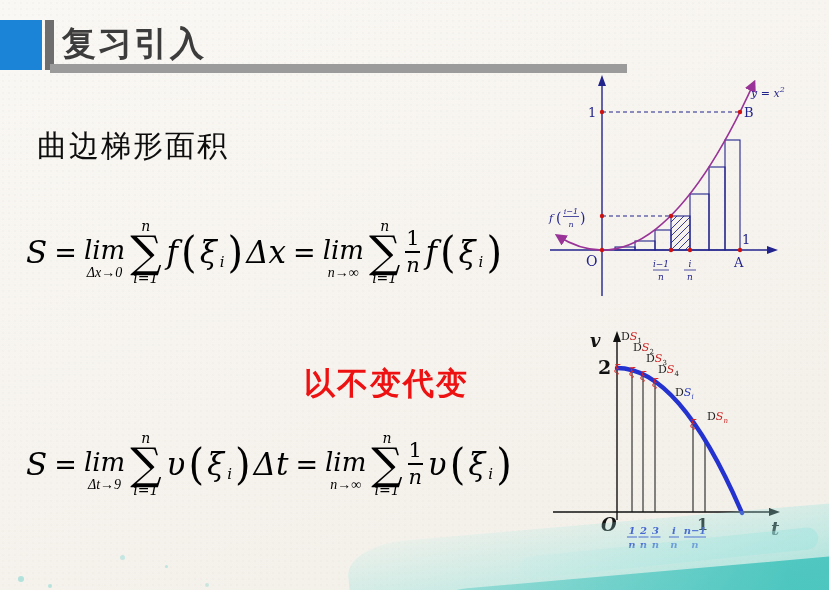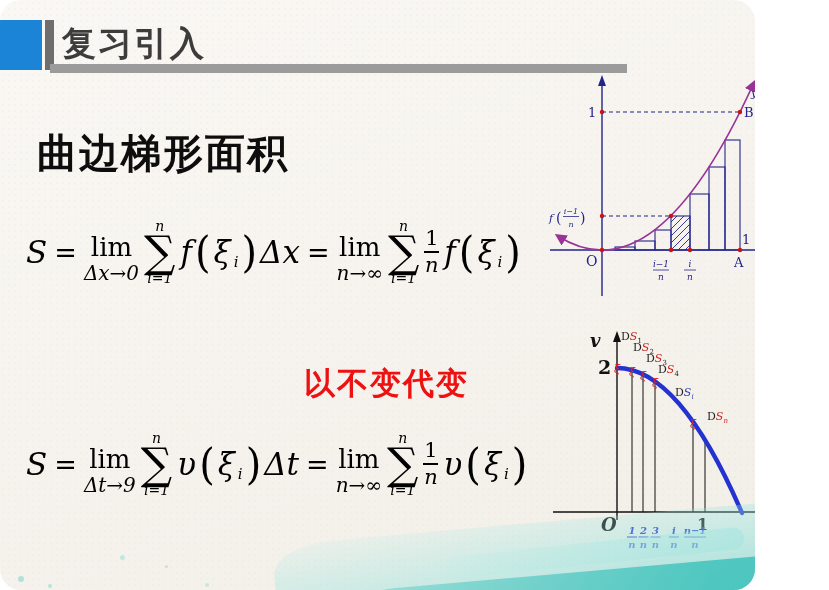--- a/index.html
+++ b/index.html
@@ -1,44 +1,43 @@
 <!DOCTYPE html>
 <html><head>
 <meta charset="utf-8">
 <style>
   html,body{margin:0;padding:0;}
   .slide{
-    position:relative;width:755px;height:590px;overflow:hidden;
+    position:relative;width:829px;height:590px;overflow:hidden;
     background:linear-gradient(160deg,#faf8f4 0%,#f6f3ee 55%,#f2efe8 100%);
     font-family:"Liberation Sans","DejaVu Sans",sans-serif;
-    border-radius:21px;
   }
   .texture{position:absolute;inset:0;pointer-events:none;
     background-image:radial-gradient(rgba(176,166,148,0.05) 1px,transparent 1.5px);
     background-size:6px 6px;}
   
   .title-square{position:absolute;left:0;top:20px;width:42px;height:50px;background:#1b84d6;}
   .title-vbar{position:absolute;left:45px;top:20px;width:9px;height:50px;background:#6e6e6e;}
   .title-underline{position:absolute;left:50px;top:64px;width:577px;height:9px;background:#9b9b9b;}
   .page-title{position:absolute;left:62px;top:21px;font-size:34px;font-weight:700;color:#3c3c3c;letter-spacing:2px;}
   
-  .h-black{position:absolute;font-size:40px;font-weight:700;color:#0d0d0d;letter-spacing:2px;}
+  .h-black{position:absolute;font-size:30px;font-weight:400;color:#0d0d0d;letter-spacing:2px;}
   .h-red{position:absolute;font-size:31px;font-weight:700;color:#ed1111;letter-spacing:2px;}
   .h1b{left:37px;top:126px;} .n1r{left:296px;top:128px;}
   .h2b{left:35px;top:358px;} .n2r{left:304px;top:363px;}
   
   .formula{position:absolute;display:flex;align-items:center;gap:5px;
     font-family:"DejaVu Serif","Liberation Serif",serif;color:#000;}
   .f1{left:26px;top:206px;height:92px;}
   .f2{left:26px;top:418px;height:92px;}
   .fv{font-style:italic;font-size:31px;line-height:1;}
   .feq{font-size:27px;line-height:1;padding:0 2px;}
   .flim{display:flex;flex-direction:column;align-items:center;line-height:1;transform:translateY(6px);}
-  .flim-top{font-size:26px;}
-  .flim-sub{font-size:20px;font-style:italic;margin-top:3px;white-space:nowrap;}
+  .flim-top{font-size:26px;font-style:italic;}
+  .flim-sub{font-size:14px;font-style:italic;margin-top:3px;white-space:nowrap;font-family:Liberation Serif, serif;}
   .fsum{display:flex;flex-direction:column;align-items:center;line-height:1;}
   .fsum-top,.fsum-bot{font-size:14px;font-style:italic;white-space:nowrap;}
   .fsum-sig{font-size:44px;line-height:0.85;}
   .fparen{font-size:40px;line-height:1;margin:0 -2px;transform:scaleY(1.05);}
   .fsub{font-size:15px;font-style:italic;position:relative;top:10px;margin-left:-2px;}
   .ffrac{display:flex;flex-direction:column;align-items:center;line-height:1;}
   .ffrac-num{font-size:21px;}
   .ffrac-bar{width:15px;height:2px;background:#000;margin:2px 0;}
   .ffrac-den{font-size:21px;font-style:italic;}
   

